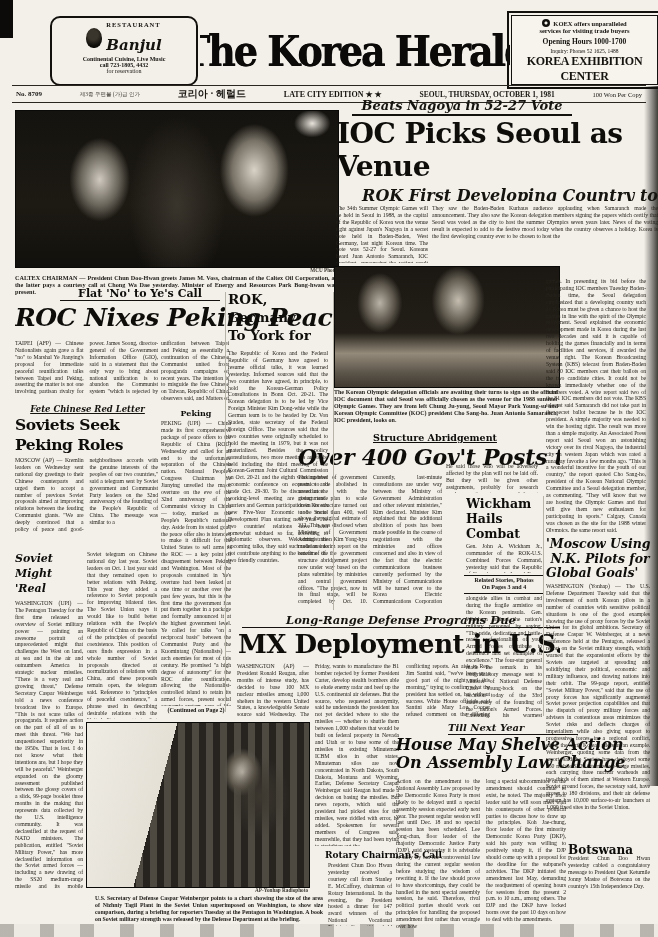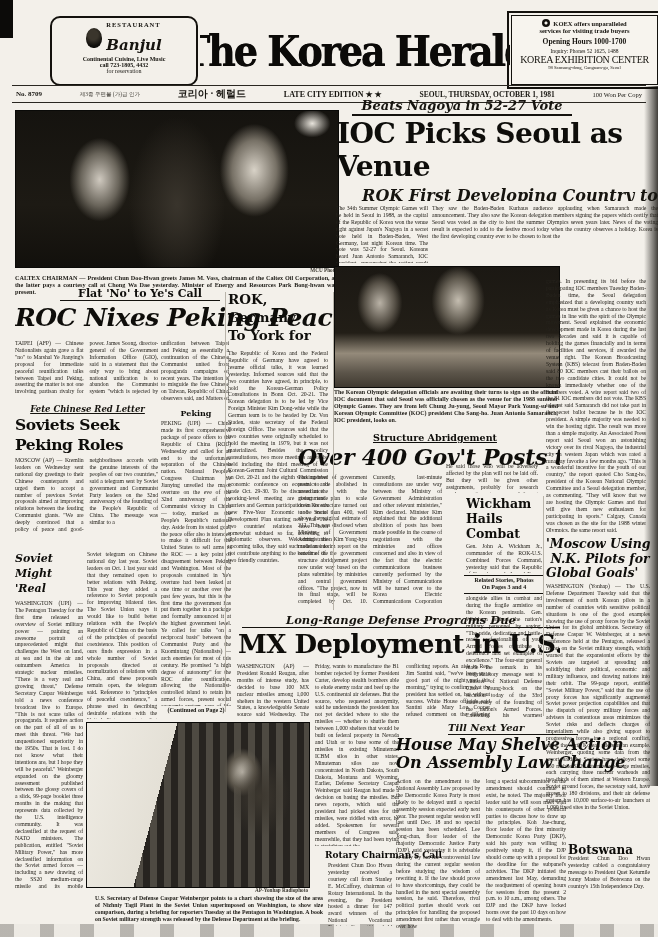--- a/index.html
+++ b/index.html
@@ -45,21 +45,21 @@
   </div>
 
   <div class="blk adbox" style="left:511px;top:15px;width:147px;height:70px;border:1px solid #13110d;outline:2px solid #13110d;outline-offset:2px;padding:3px 2px;background:#f7f4ee;">
     <div style="display:flex;align-items:center;justify-content:center;gap:3px;">
       <span style="width:8px;height:8px;border-radius:50%;background:radial-gradient(circle,#f3f0ea 25%,#13110d 30%);display:inline-block;"></span>
       <span style="font-size:6.5px;font-weight:bold;">KOEX offers unparalleled</span>
     </div>
     <div style="font-size:6.5px;font-weight:bold;">services for visiting trade buyers</div>
     <div style="font-size:7.5px;font-weight:bold;margin-top:3px;">Opening Hours 1000-1700</div>
     <div style="font-size:5.5px;margin-top:2px;">Inquiry: Phones 52 1625, 1488</div>
-    <div style="font-size:10px;font-weight:normal;letter-spacing:-0.3px;">KOREA EXHIBITION CENTER</div>
+    <div style="font-size:12px;font-weight:bold;letter-spacing:-0.3px;">KOREA EXHIBITION CENTER</div>
     <div style="font-size:4.6px;">98 Samsung-dong, Gangnam-gu, Seoul</div>
   </div>
 
   <div class="blk" style="left:12px;top:85px;width:634px;height:18px;border-top:1px solid #2a2721;border-bottom:1px solid #2a2721;display:flex;align-items:center;justify-content:space-between;padding:0 4px;box-sizing:border-box;">
     <span style="font-size:7px;font-weight:bold;">No. 8709</span>
     <span style="font-size:5.5px;color:#44403a;">제3종 우편물 (가)급 인가</span>
     <span style="font-size:10px;font-weight:bold;">코리아 · 헤럴드</span>
     <span style="font-size:8px;font-weight:bold;">
       <span>LATE CITY EDITION</span>
       <span>★ ★</span>

